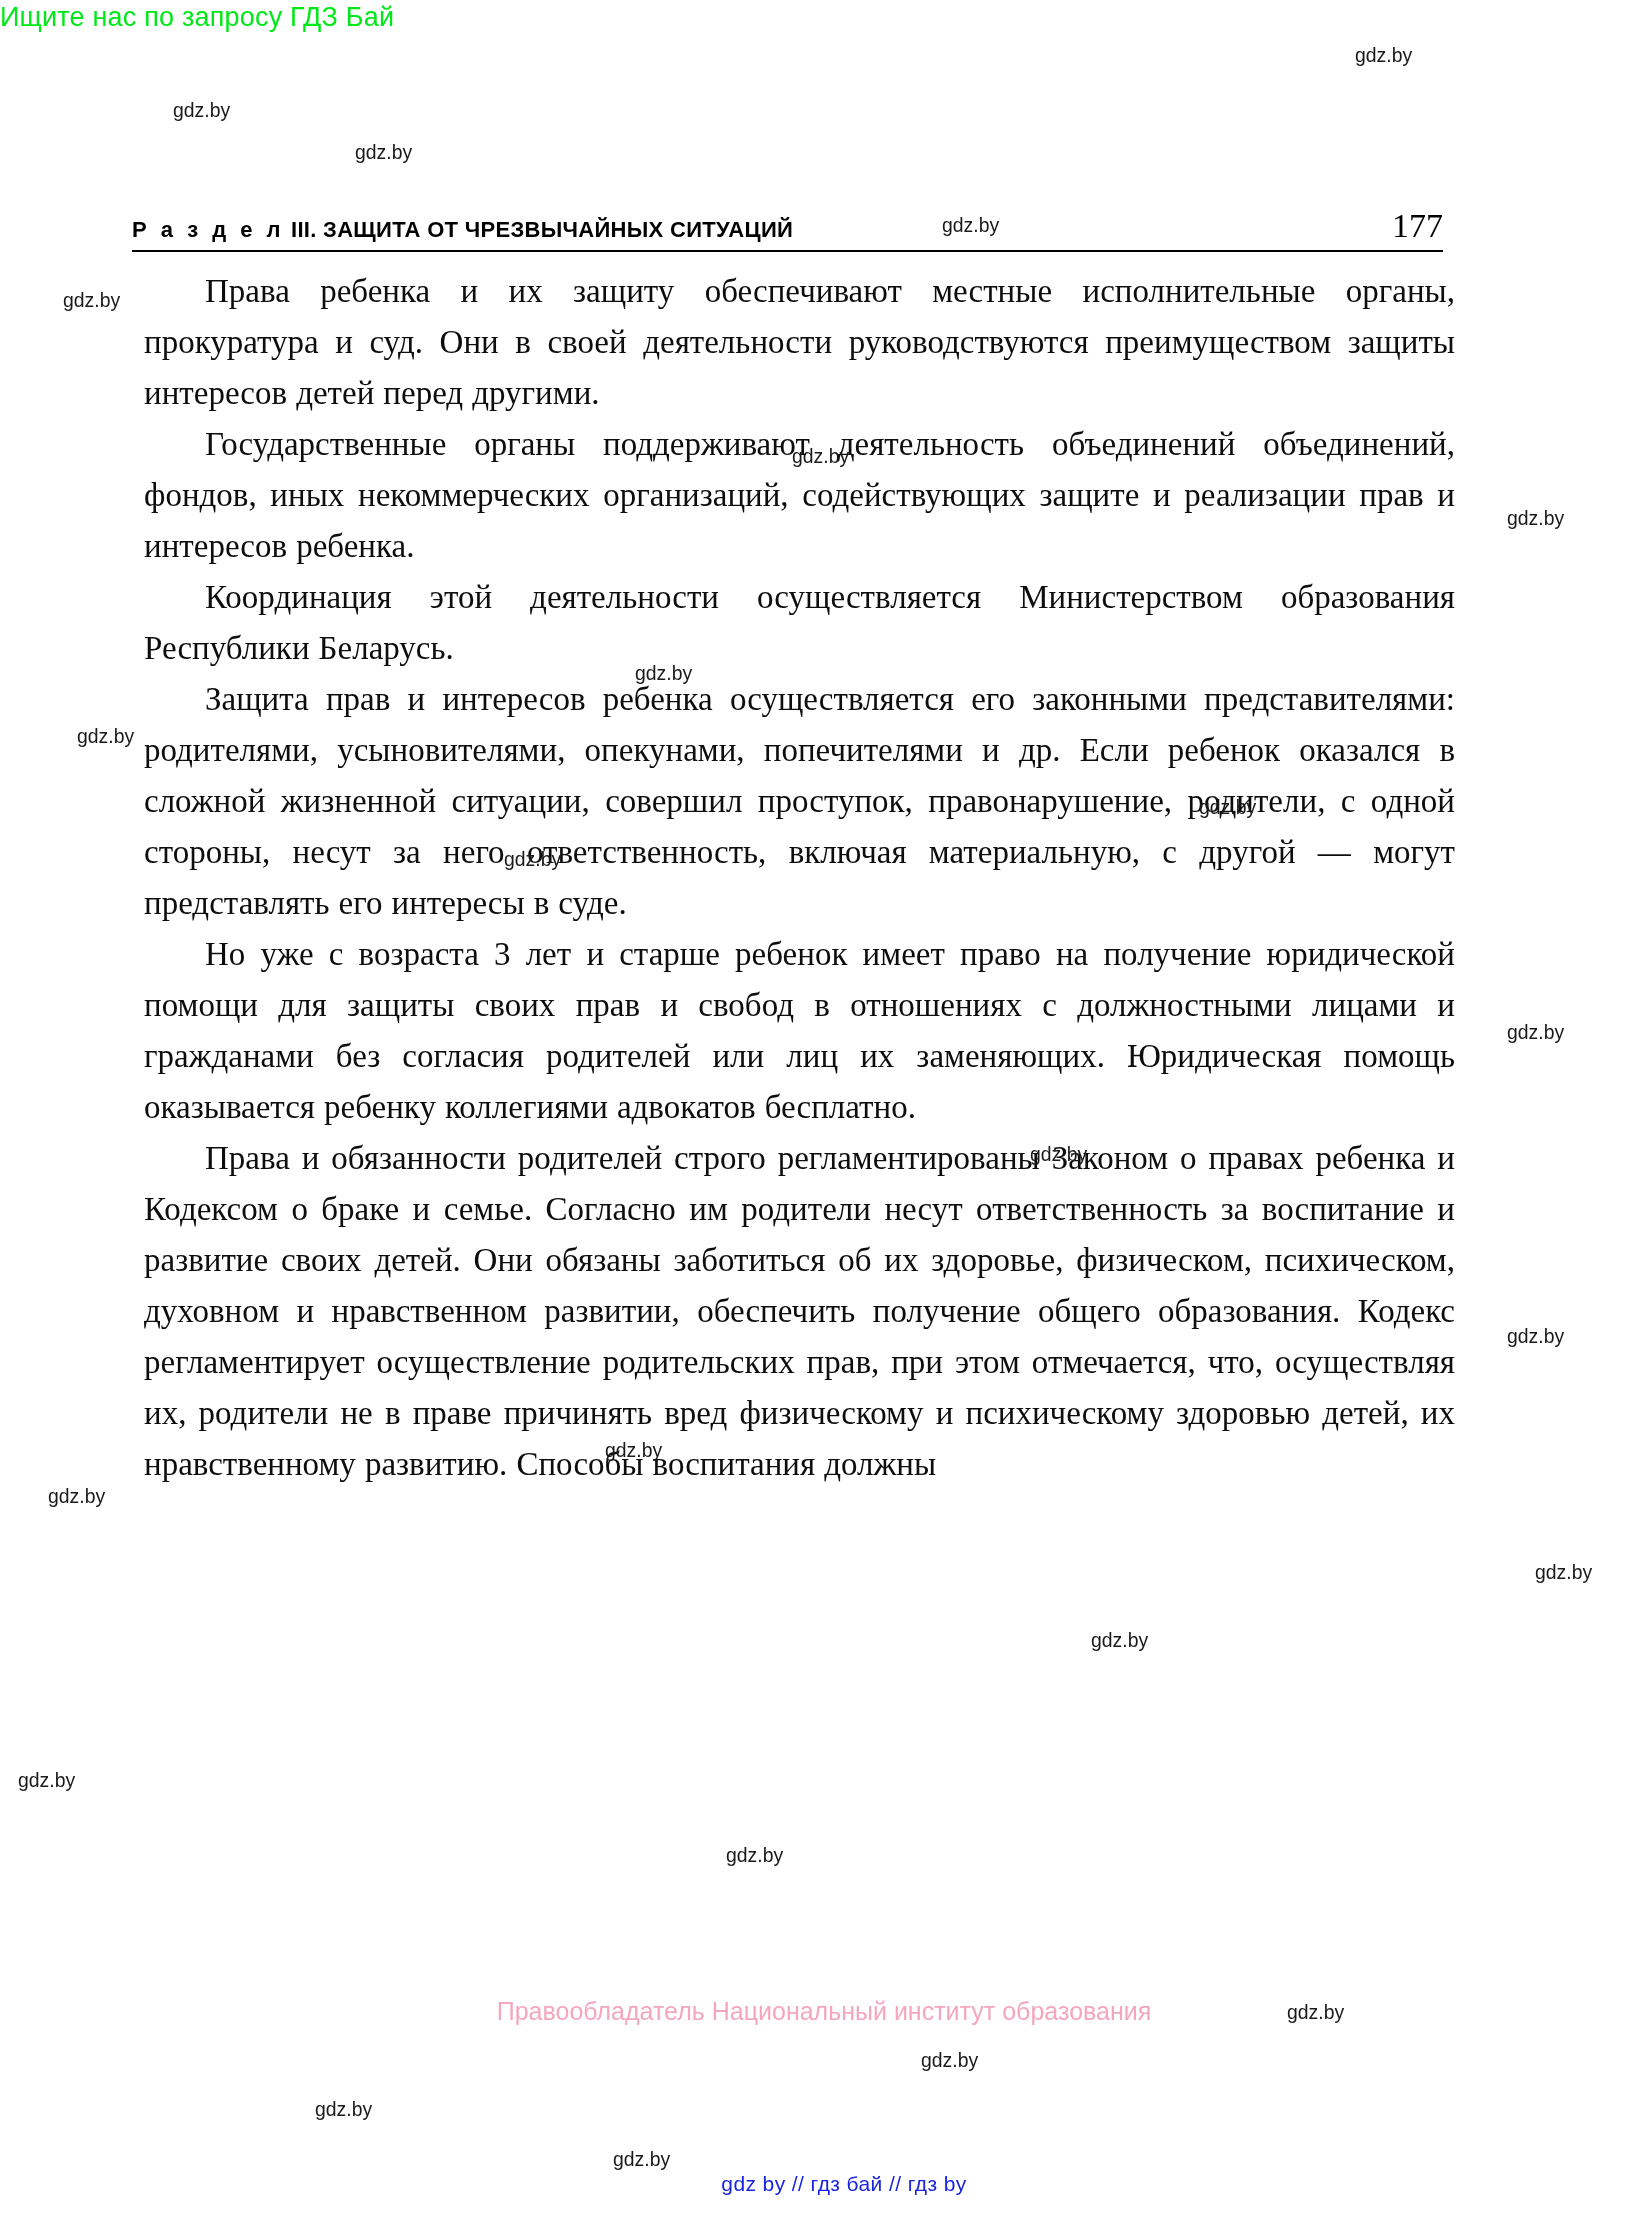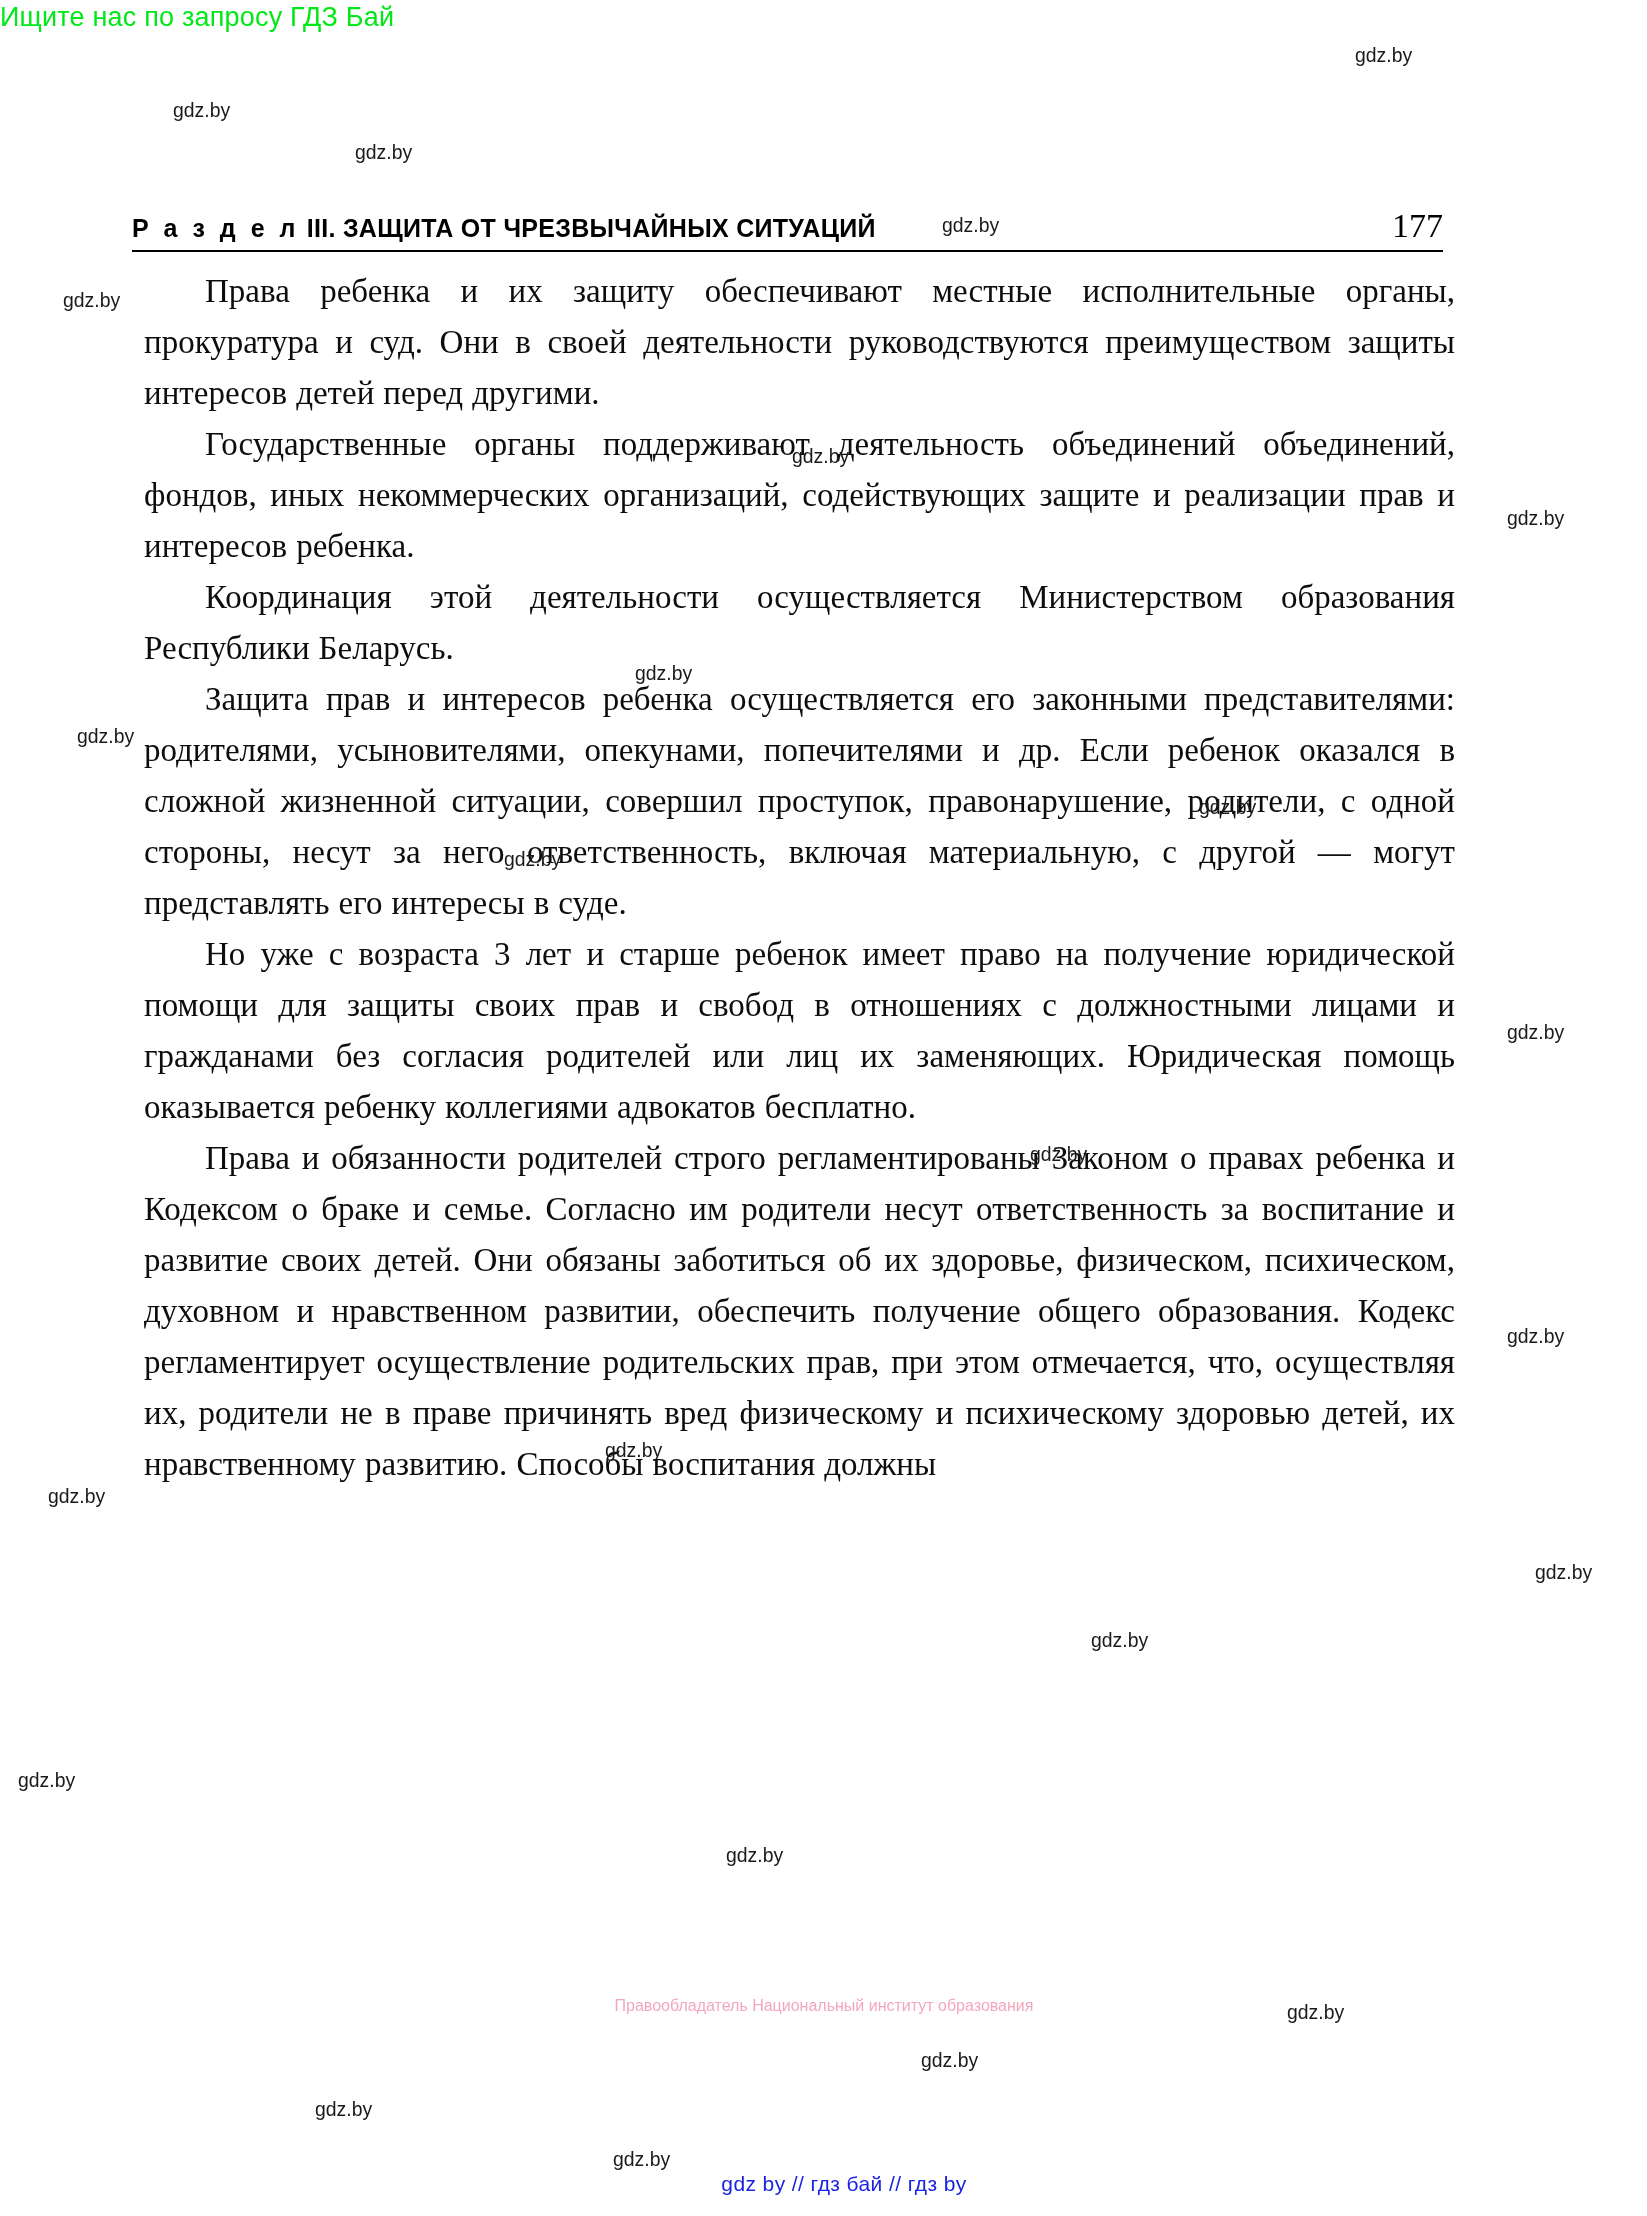--- a/index.html
+++ b/index.html
@@ -39,21 +39,21 @@
     top: 209px;
     width: 1311px;
   }
   .rh-row {
     display: flex;
     align-items: baseline;
     justify-content: space-between;
     font-family: "Liberation Sans", "DejaVu Sans", sans-serif;
   }
   .rh-left {
-    font-size: 25px;
+    font-size: 22px;
     font-weight: 700;
     letter-spacing: 0.3px;
     white-space: nowrap;
     color: #000;
   }
   .rh-left .razdel {
     letter-spacing: 4px;
   }
   .rh-page {
     font-family: "Liberation Serif", "DejaVu Serif", serif;
@@ -98,21 +98,21 @@
   }
 
   
   .copyright {
     position: absolute;
     left: 0;
     top: 1997px;
     width: 1648px;
     text-align: center;
     font-family: "Liberation Sans", "DejaVu Sans", sans-serif;
-    font-size: 16px;
+    font-size: 25px;
     color: #f4a7bc;
     white-space: nowrap;
   }
 
   
   .bottom-link {
     position: absolute;
     left: 0;
     top: 2172px;
     width: 1648px;

